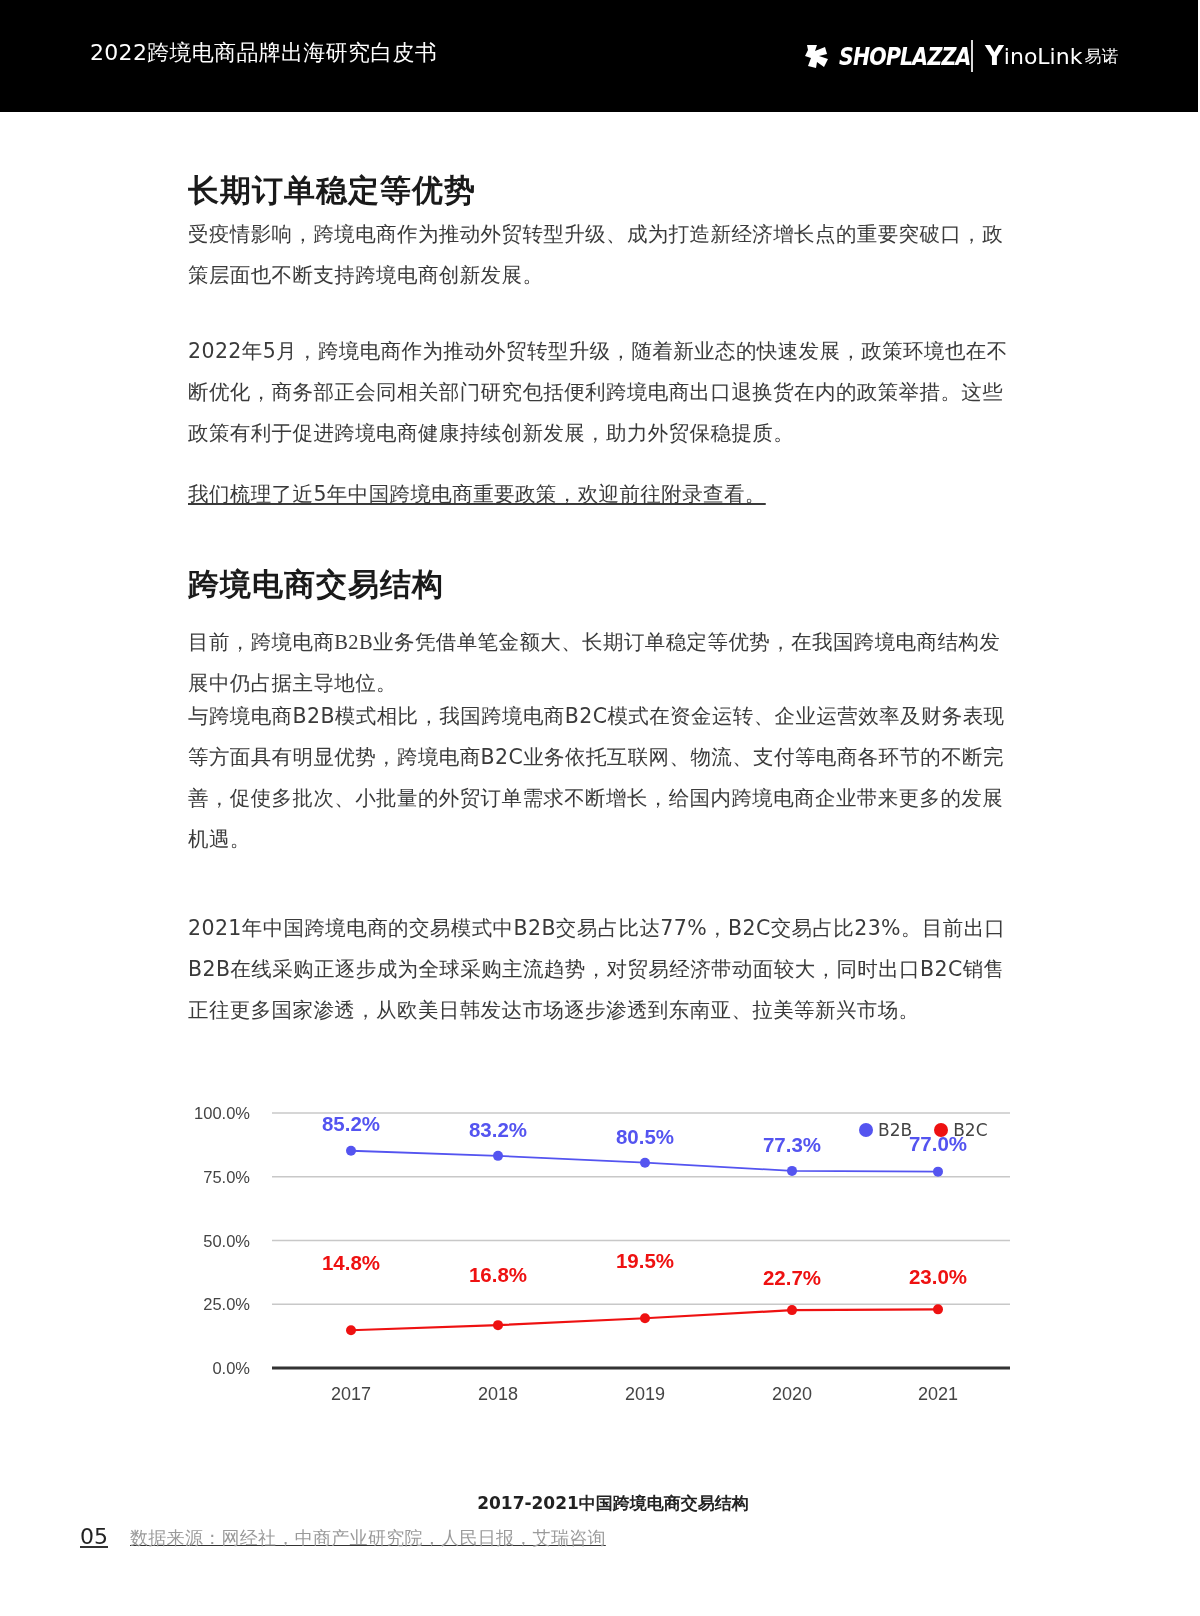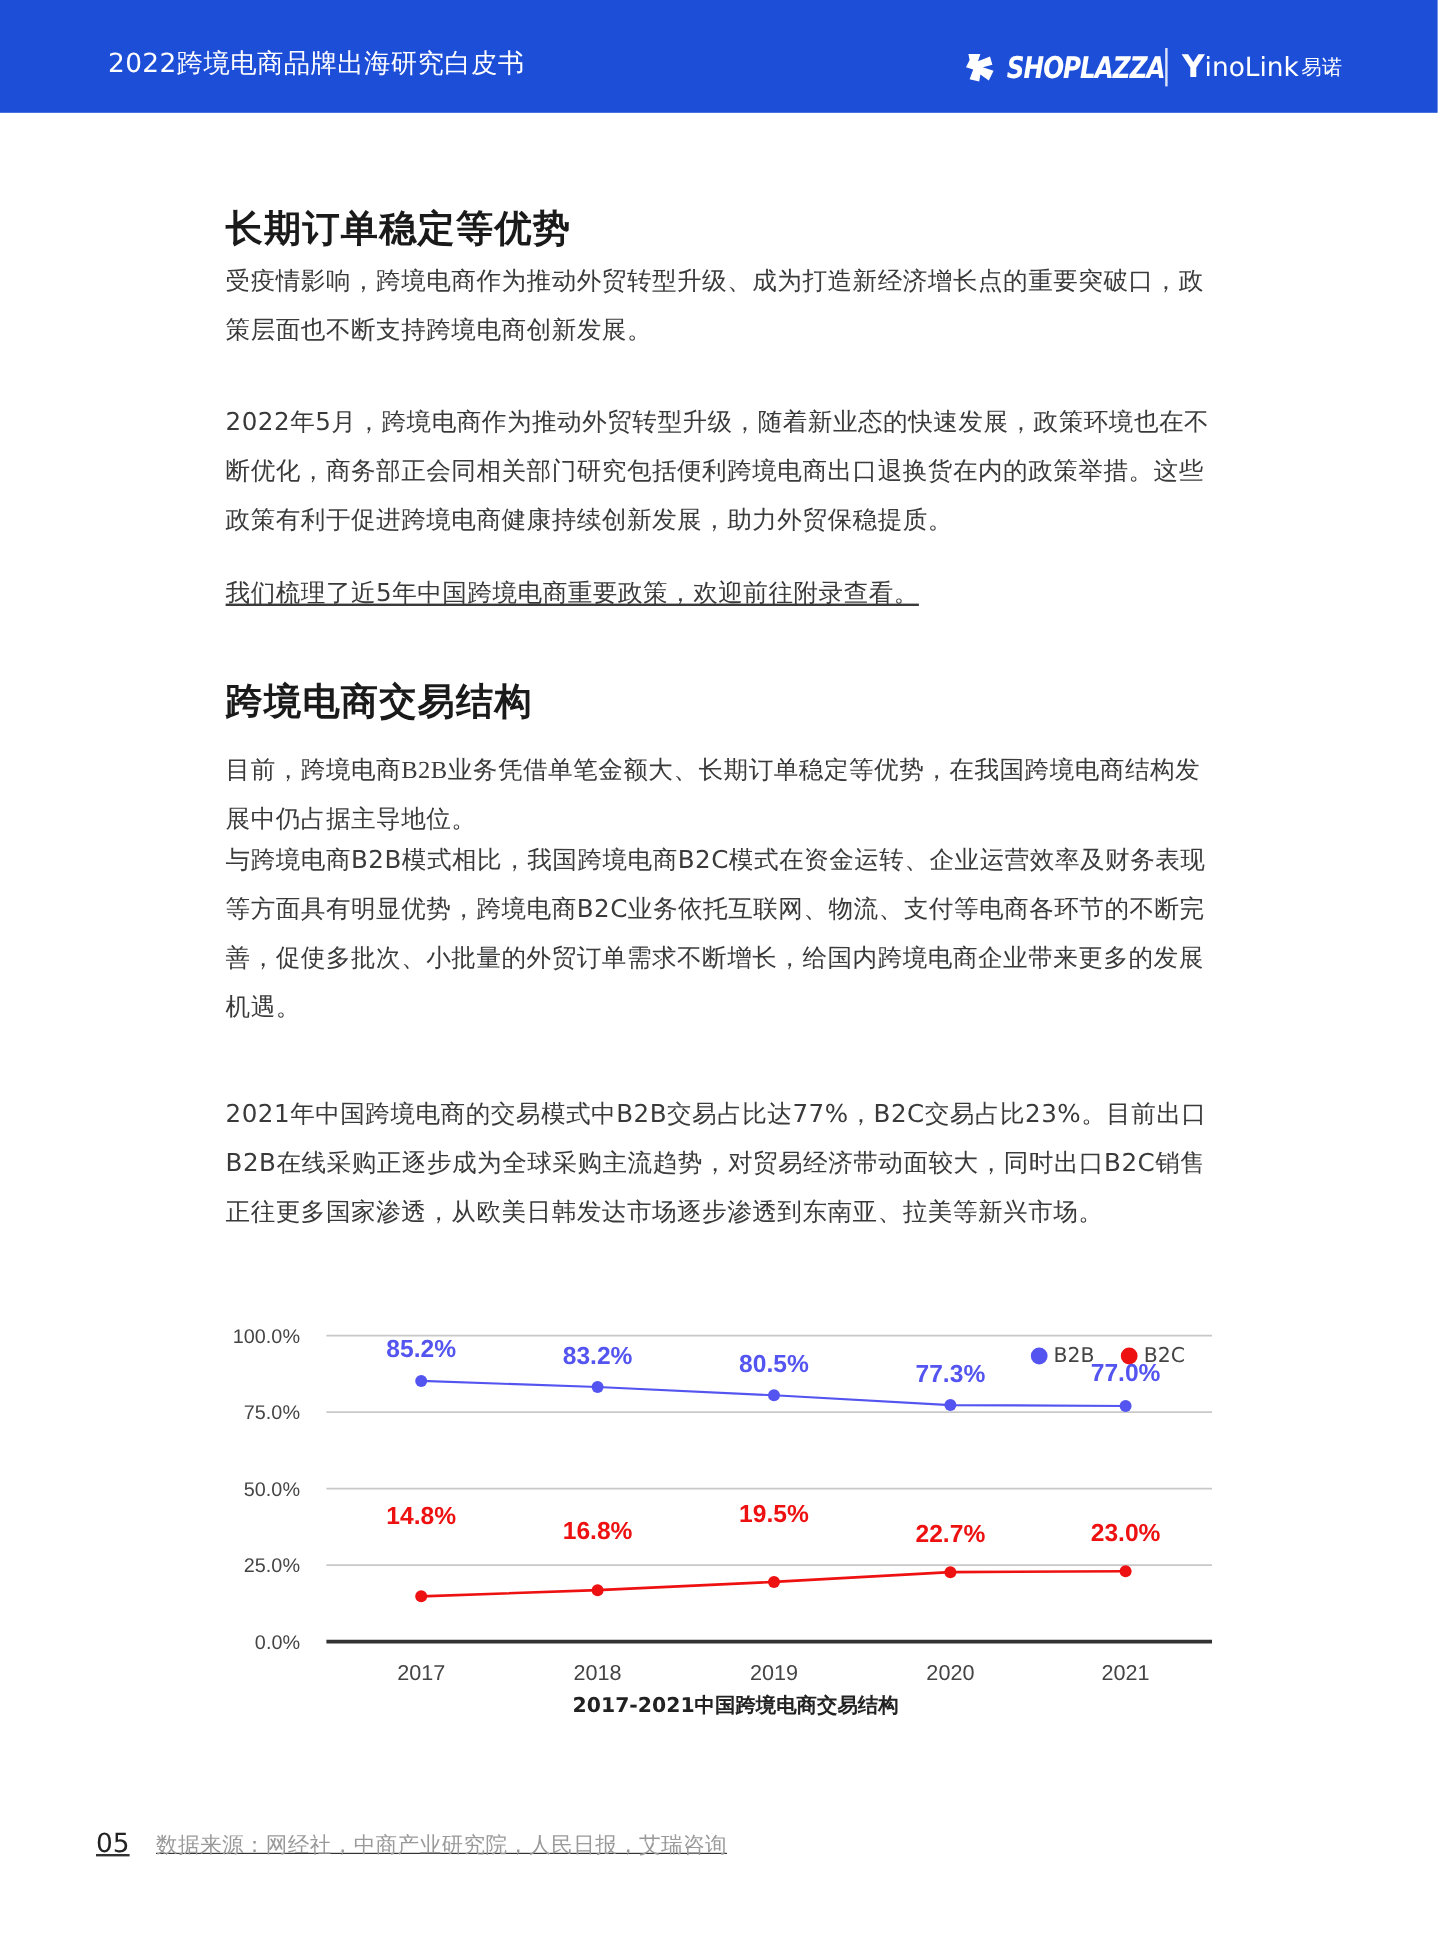--- a/index.html
+++ b/index.html
@@ -1,36 +1,36 @@
 <!DOCTYPE html>
 <html><head>
 <meta charset="utf-8">
 <style>
   * { margin: 0; padding: 0; box-sizing: border-box; }
   html, body { width: 1200px; height: 1616px; background: #ffffff; overflow: hidden; }
   body { position: relative; font-family: "DejaVu Sans", "Liberation Sans", sans-serif; color: #333333; }
 
-  .header { position: absolute; left: 0; top: 0; width: 1198px; height: 94px; background: #1d4ed8; }
+  .header { position: absolute; left: 0; top: 0; width: 1198px; height: 112px; background: #000000; }
   .header-title { position: absolute; left: 90px; top: 38px; font-size: 22px; color: #ffffff; letter-spacing: 0.3px; white-space: nowrap; }
   .brand { position: absolute; left: 803px; top: 36px; height: 40px; display: flex; align-items: center; color: #ffffff; }
   .brand-logo-mark { width: 28px; height: 28px; margin-right: 8px; }
   .brand-shoplazza { font-family: "DejaVu Sans", sans-serif; font-weight: bold; font-style: italic; font-size: 25px; letter-spacing: -1px; transform: scaleX(0.82); transform-origin: left center; width: 124px; white-space: nowrap; }
   .brand-divider { width: 2px; height: 32px; background: rgba(255,255,255,0.85); margin: 0 12px 0 8px; }
   .brand-yino { display: flex; align-items: center; font-size: 22px; white-space: nowrap; }
   .brand-yino-y { font-weight: bold; font-size: 26px; margin-right: 0px; }
   .brand-yino-cn { font-size: 17px; margin-left: 2px; }
   .h2 { position: absolute; left: 188px; font-size: 31px; font-weight: bold; color: #1a1a1a; white-space: nowrap; letter-spacing: 1px; }
   .para { position: absolute; left: 188px; width: 822px; font-size: 20.5px; line-height: 41px; color: #3a3a3a; letter-spacing: 0.4px; }
 
   .legend { position: absolute; top: 1076px; left: 859px; display: flex; align-items: center; font-size: 17px; color: #444; margin-top: 44px; }
   .legend-item { display: flex; align-items: center; margin-right: 22px; }
   .legend-dot { width: 14px; height: 14px; border-radius: 50%; margin-right: 5px; }
 
   .chart-svg { position: absolute; left: 0; top: 0; }
-  .chart-caption { position: absolute; top: 1410px; left: 0; width: 1200px; text-align: center; font-size: 17px; font-weight: bold; color: #222; padding-left: 26px; }
+  .chart-caption { position: absolute; top: 1492px; left: 0; width: 1200px; text-align: center; font-size: 17px; font-weight: bold; color: #222; padding-left: 26px; }
 
   .footer { position: absolute; top: 1524px; left: 80px; display: flex; align-items: baseline; white-space: nowrap; text-decoration: underline; }
   .page-num { font-size: 22px; color: #222; margin-right: 22px; }
   .source { font-size: 18px; color: #9a9a9a; letter-spacing: 0.3px; }
 </style>
 </head>
 <body>
 
 <div class="header">
   <div class="header-title">2022跨境电商品牌出海研究白皮书</div>

